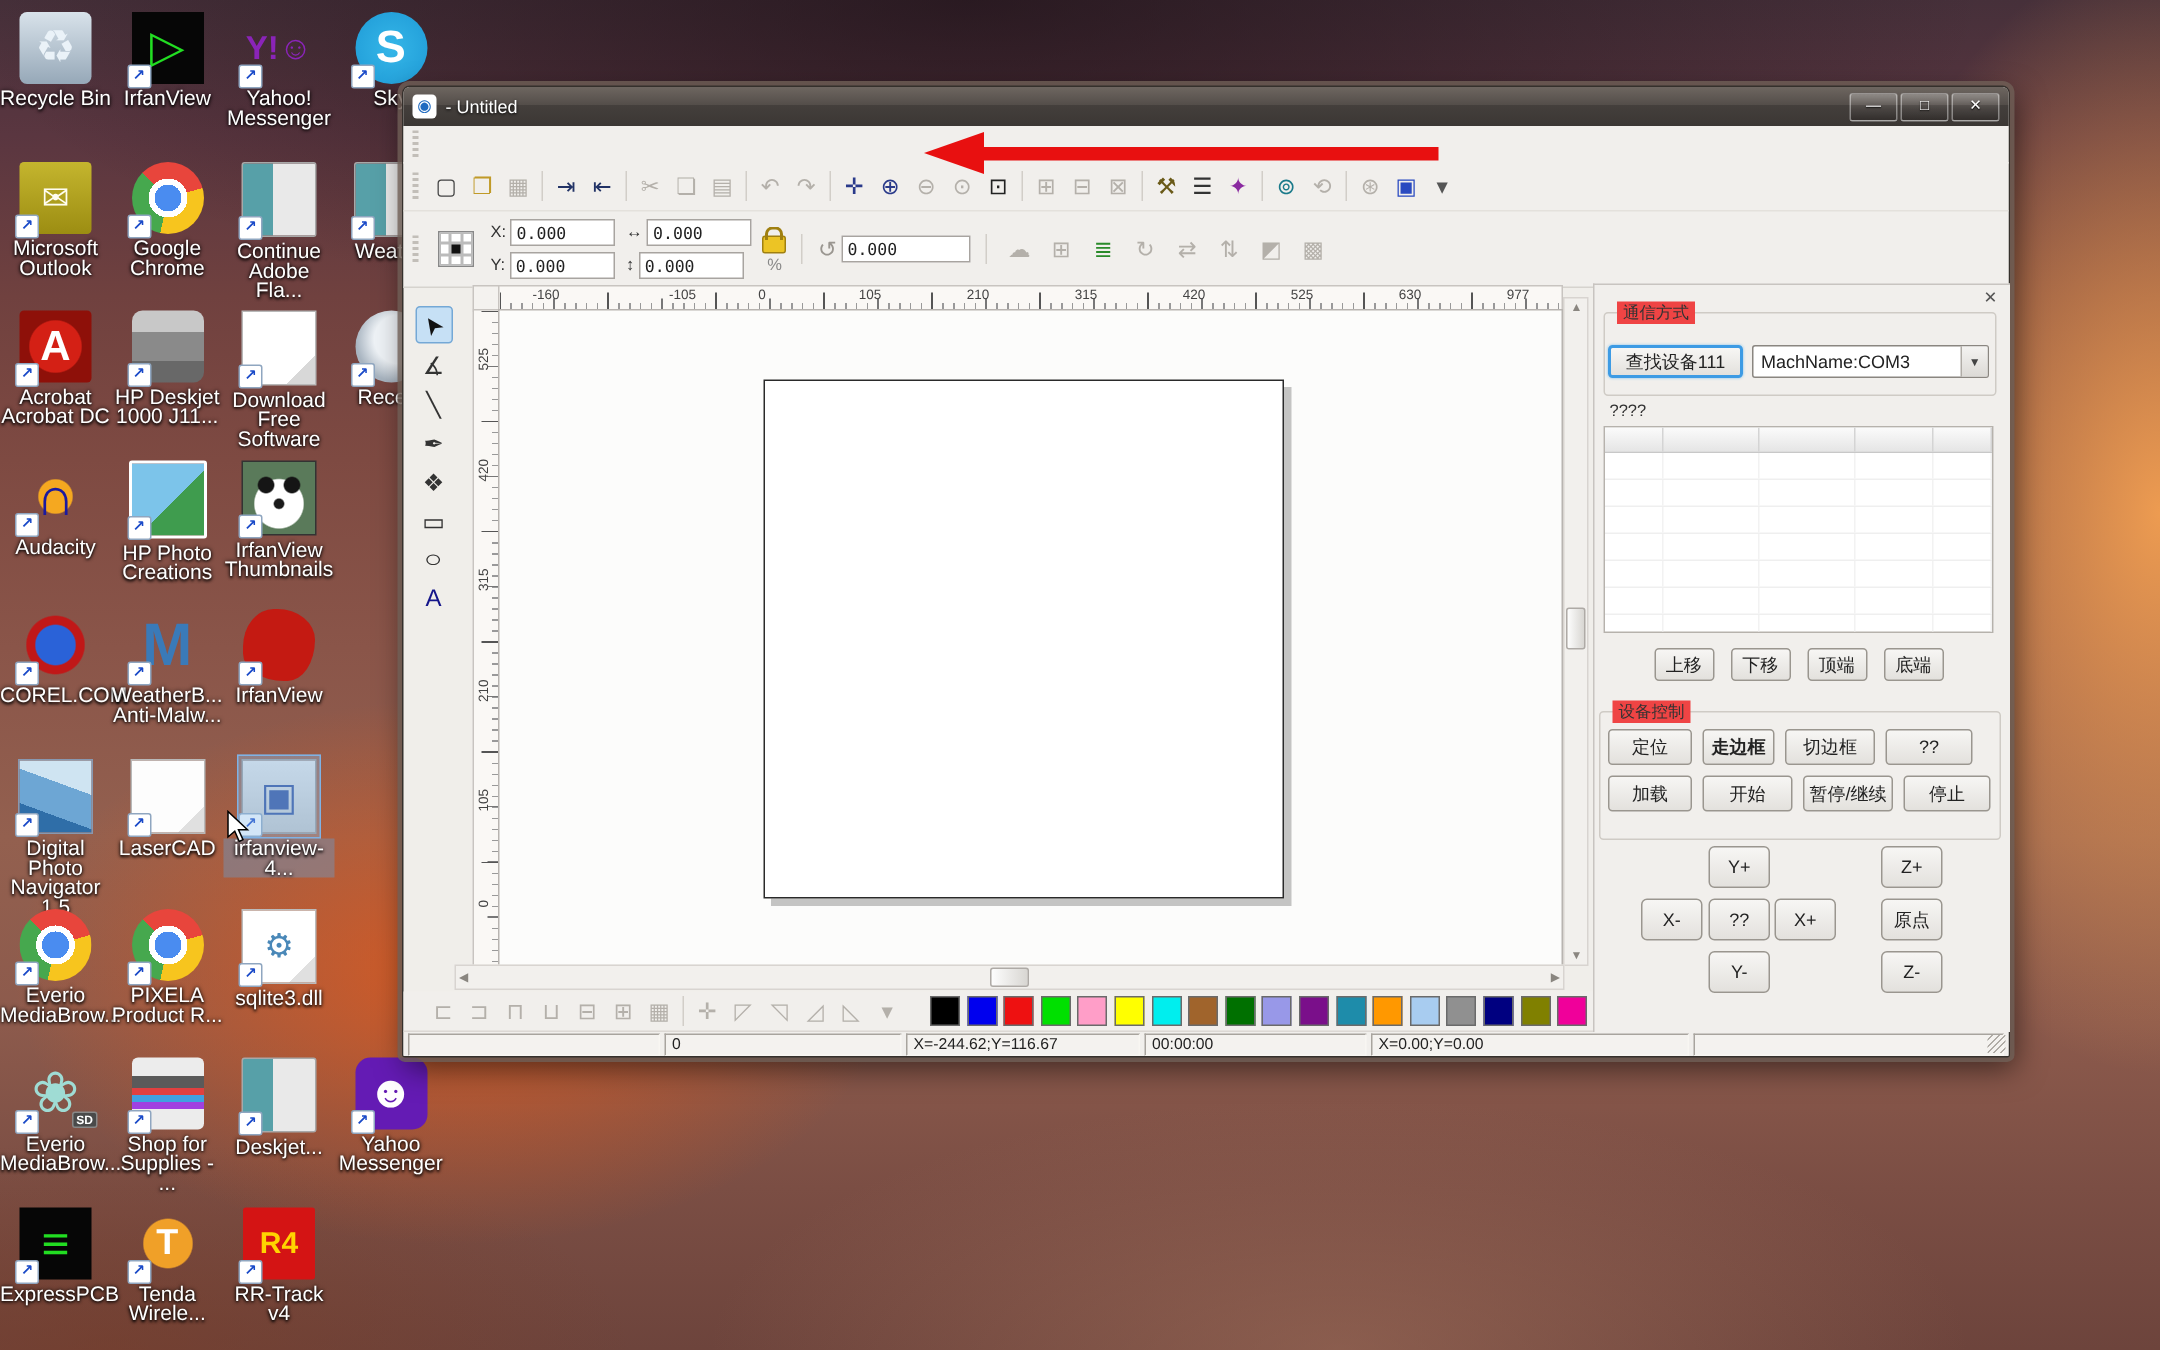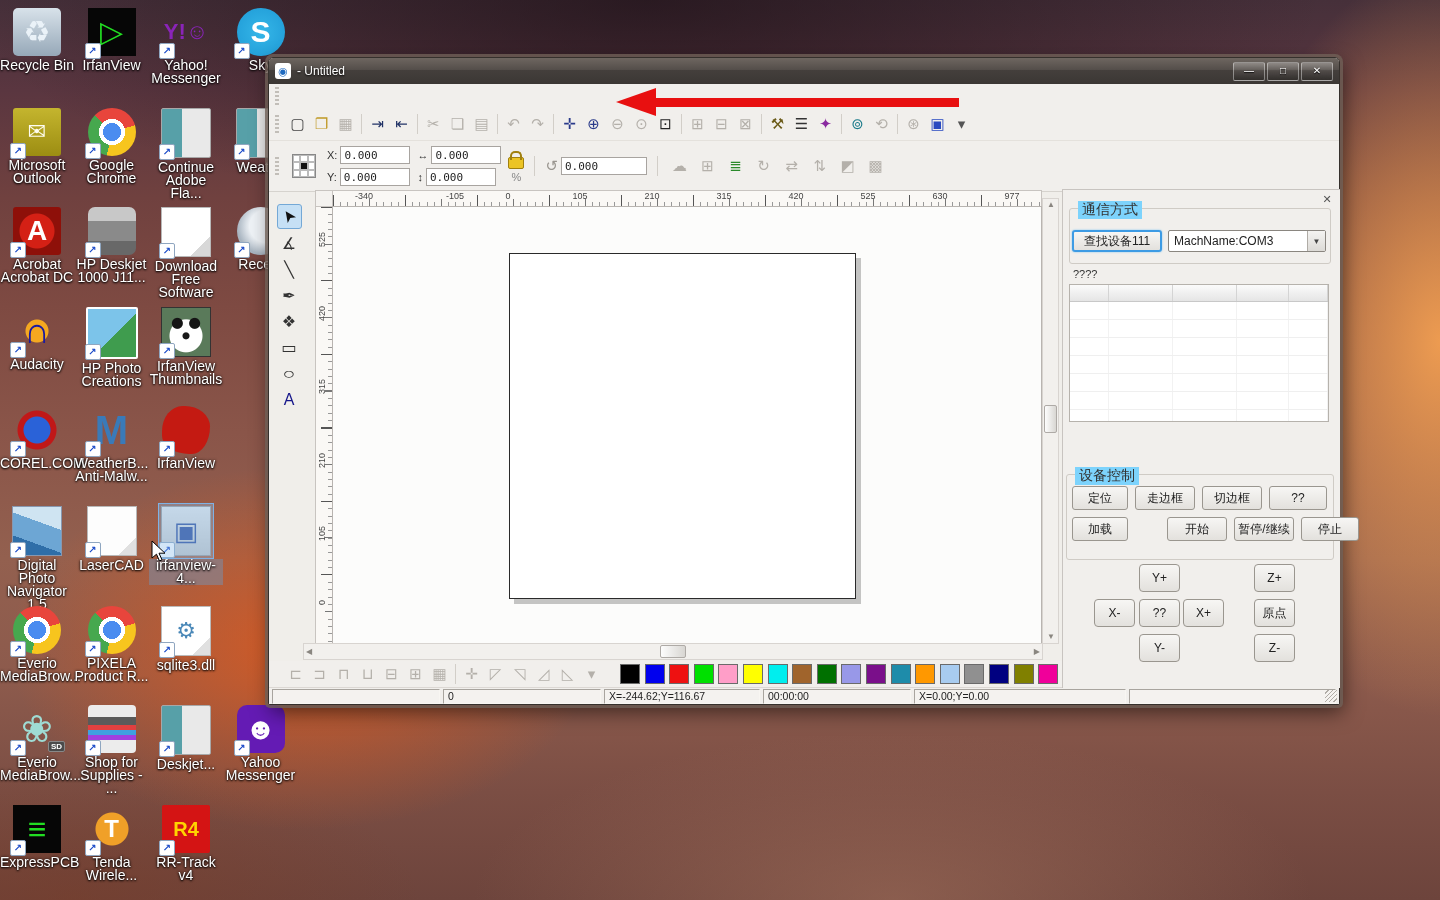--- a/index.html
+++ b/index.html
@@ -82,21 +82,21 @@
   #palette{display:flex;gap:4.6px;margin-left:16px;align-items:center}
   .swatch{width:18px;height:18px;border:1px solid #6a6a6a}
   
   #statusbar{position:absolute;left:0;top:629px;width:1070px;height:17px;display:flex;gap:3px;padding:1px 3px 0 3px;background:#f1efec;border-top:1px solid #dcd8d4;box-sizing:border-box}
   .sfield{height:13px;border:1px solid;border-color:#a8a49e #f8f6f2 #f8f6f2 #a8a49e;background:#f4f2ef;font-size:10.5px;padding:0 4px;color:#222;line-height:13px;white-space:nowrap;overflow:hidden}
   .rgrip{position:absolute;right:2px;bottom:2px;width:12px;height:12px;background:repeating-linear-gradient(135deg,transparent 0 2px,#b0aca6 2px 3px)}
   
   #rpanel{position:absolute;left:793px;top:131px;width:277px;height:498px;background:#f1efec;border-left:1px solid #c8c4c0;border-top:1px solid #c8c4c0}
   .pclose{position:absolute;right:6px;top:3px;font-size:11px;color:#555;width:14px;height:13px;text-align:center;line-height:13px}
   .grp{position:absolute;border:1px solid #cfcbc5;border-radius:3px}
-  .glabel{position:absolute;top:-8px;left:8px;background:#7dd3fc;padding:0 4px;font-size:14px;color:#333;white-space:nowrap}
+  .glabel{position:absolute;top:-8px;left:8px;background:#ef4444;padding:0 4px;font-size:11px;color:#333;white-space:nowrap}
   .btn{background:linear-gradient(180deg,#f7f6f4,#e3e1dd);border:1px solid #9a968f;border-radius:3px;font-size:12px;color:#222;display:flex;align-items:center;justify-content:center;box-sizing:border-box}
   .pfind{position:absolute;left:9px;top:40px;width:90px;height:22px;border:2px solid #3d9be4;box-shadow:0 0 2px #7cc0ee}
   .pselect{position:absolute;left:105px;top:40px;width:158px;height:22px;background:#fff;border:1px solid #8a8680;border-radius:2px;display:flex;align-items:center;font-size:12px;color:#222;padding-left:5px;box-sizing:border-box}
   .pselect .arr{margin-left:auto;width:17px;height:100%;background:linear-gradient(180deg,#f4f3f1,#dcdad6);border-left:1px solid #b0aca6;display:flex;align-items:center;justify-content:center;font-size:8px;color:#444}
   .plabel{position:absolute;left:10px;top:78px;font-size:11px;color:#333}
   #ptable{position:absolute;left:6px;top:94px;width:260px;height:138px;background:#fff;border:1px solid #b6b2ac;box-sizing:border-box;overflow:hidden}
   .thead{display:flex;height:16px;background:linear-gradient(180deg,#fbfbfb,#e5e5e5);border-bottom:1px solid #c8c8c8}
   .thead span{border-right:1px solid #d4d4d4}
   .trow{display:flex;height:17px;border-bottom:1px solid #efefef}
   .trow span{border-right:1px solid #f2f2f2}
@@ -517,21 +517,21 @@
       <span class="tbtn" style="color: rgb(51, 51, 51);">
         <i style="transform: scale(1.3, 1);">○</i>
       </span>
       <span class="tbtn" style="color: rgb(21, 21, 138);">
         <i>A</i>
       </span>
     </div>
 
   <div id="corner"></div>
   <div id="hruler">
-      <span class="hrl" style="left: 31px;">-340</span>
+      <span class="hrl" style="left: 31px;">-160</span>
       <span class="hrl" style="left: 103px; margin-left: 19px;">-105</span>
       <span class="hrl" style="left: 175px;">0</span>
       <span class="hrl" style="left: 247px;">105</span>
       <span class="hrl" style="left: 319px;">210</span>
       <span class="hrl" style="left: 391px;">315</span>
       <span class="hrl" style="left: 463px;">420</span>
       <span class="hrl" style="left: 535px;">525</span>
       <span class="hrl" style="left: 607px;">630</span>
       <span class="hrl" style="left: 679px;">977</span>
     </div>
@@ -705,33 +705,39 @@
         </div>
         <div class="trow">
           <span style="width: 15%;"></span>
           <span style="width: 25%;"></span>
           <span style="width: 25%;"></span>
           <span style="width: 20%;"></span>
           <span style="width: 15%;"></span>
         </div>
       </div>
 
+    <div class="orow" id="order-buttons">
+        <div class="btn pbtn">上移</div>
+        <div class="btn pbtn">下移</div>
+        <div class="btn pbtn">顶端</div>
+        <div class="btn pbtn">底端</div>
+      </div>
 
     <div class="grp" style="left:3px;top:284px;width:266px;height:84px">
       <span class="glabel">设备控制</span>
     </div>
     <div class="crow" id="ctrl-row1" style="left:9px;top:296px">
         <div class="btn cbtn" style="width: 56px; height: 24px;">定位</div>
-        <div class="btn cbtn" style="width: 60px; height: 24px;">走边框</div>
+        <div class="btn cbtn" style="width: 48px; height: 24px; font-weight: bold;">走边框</div>
         <div class="btn cbtn" style="width: 60px; height: 24px;">切边框</div>
         <div class="btn cbtn" style="width: 58px; height: 24px;">??</div>
       </div>
     <div class="crow" id="ctrl-row2" style="left:9px;top:327px">
         <div class="btn cbtn" style="width: 56px; height: 24px;">加载</div>
-        <div class="btn cbtn" style="width: 60px; height: 24px; margin-left: 32px;">开始</div>
+        <div class="btn cbtn" style="width: 60px; height: 24px;">开始</div>
         <div class="btn cbtn" style="width: 60px; height: 24px;">暂停/继续</div>
         <div class="btn cbtn" style="width: 58px; height: 24px;">停止</div>
       </div>
 
     <div class="btn jbtn" style="left:76px;top:374px">Y+</div>
     <div class="btn jbtn" style="left:191px;top:374px">Z+</div>
     <div class="btn jbtn" style="left:31px;top:409px">X-</div>
     <div class="btn jbtn" style="left:76px;top:409px">??</div>
     <div class="btn jbtn" style="left:120px;top:409px">X+</div>
     <div class="btn jbtn" style="left:191px;top:409px">原点</div>

